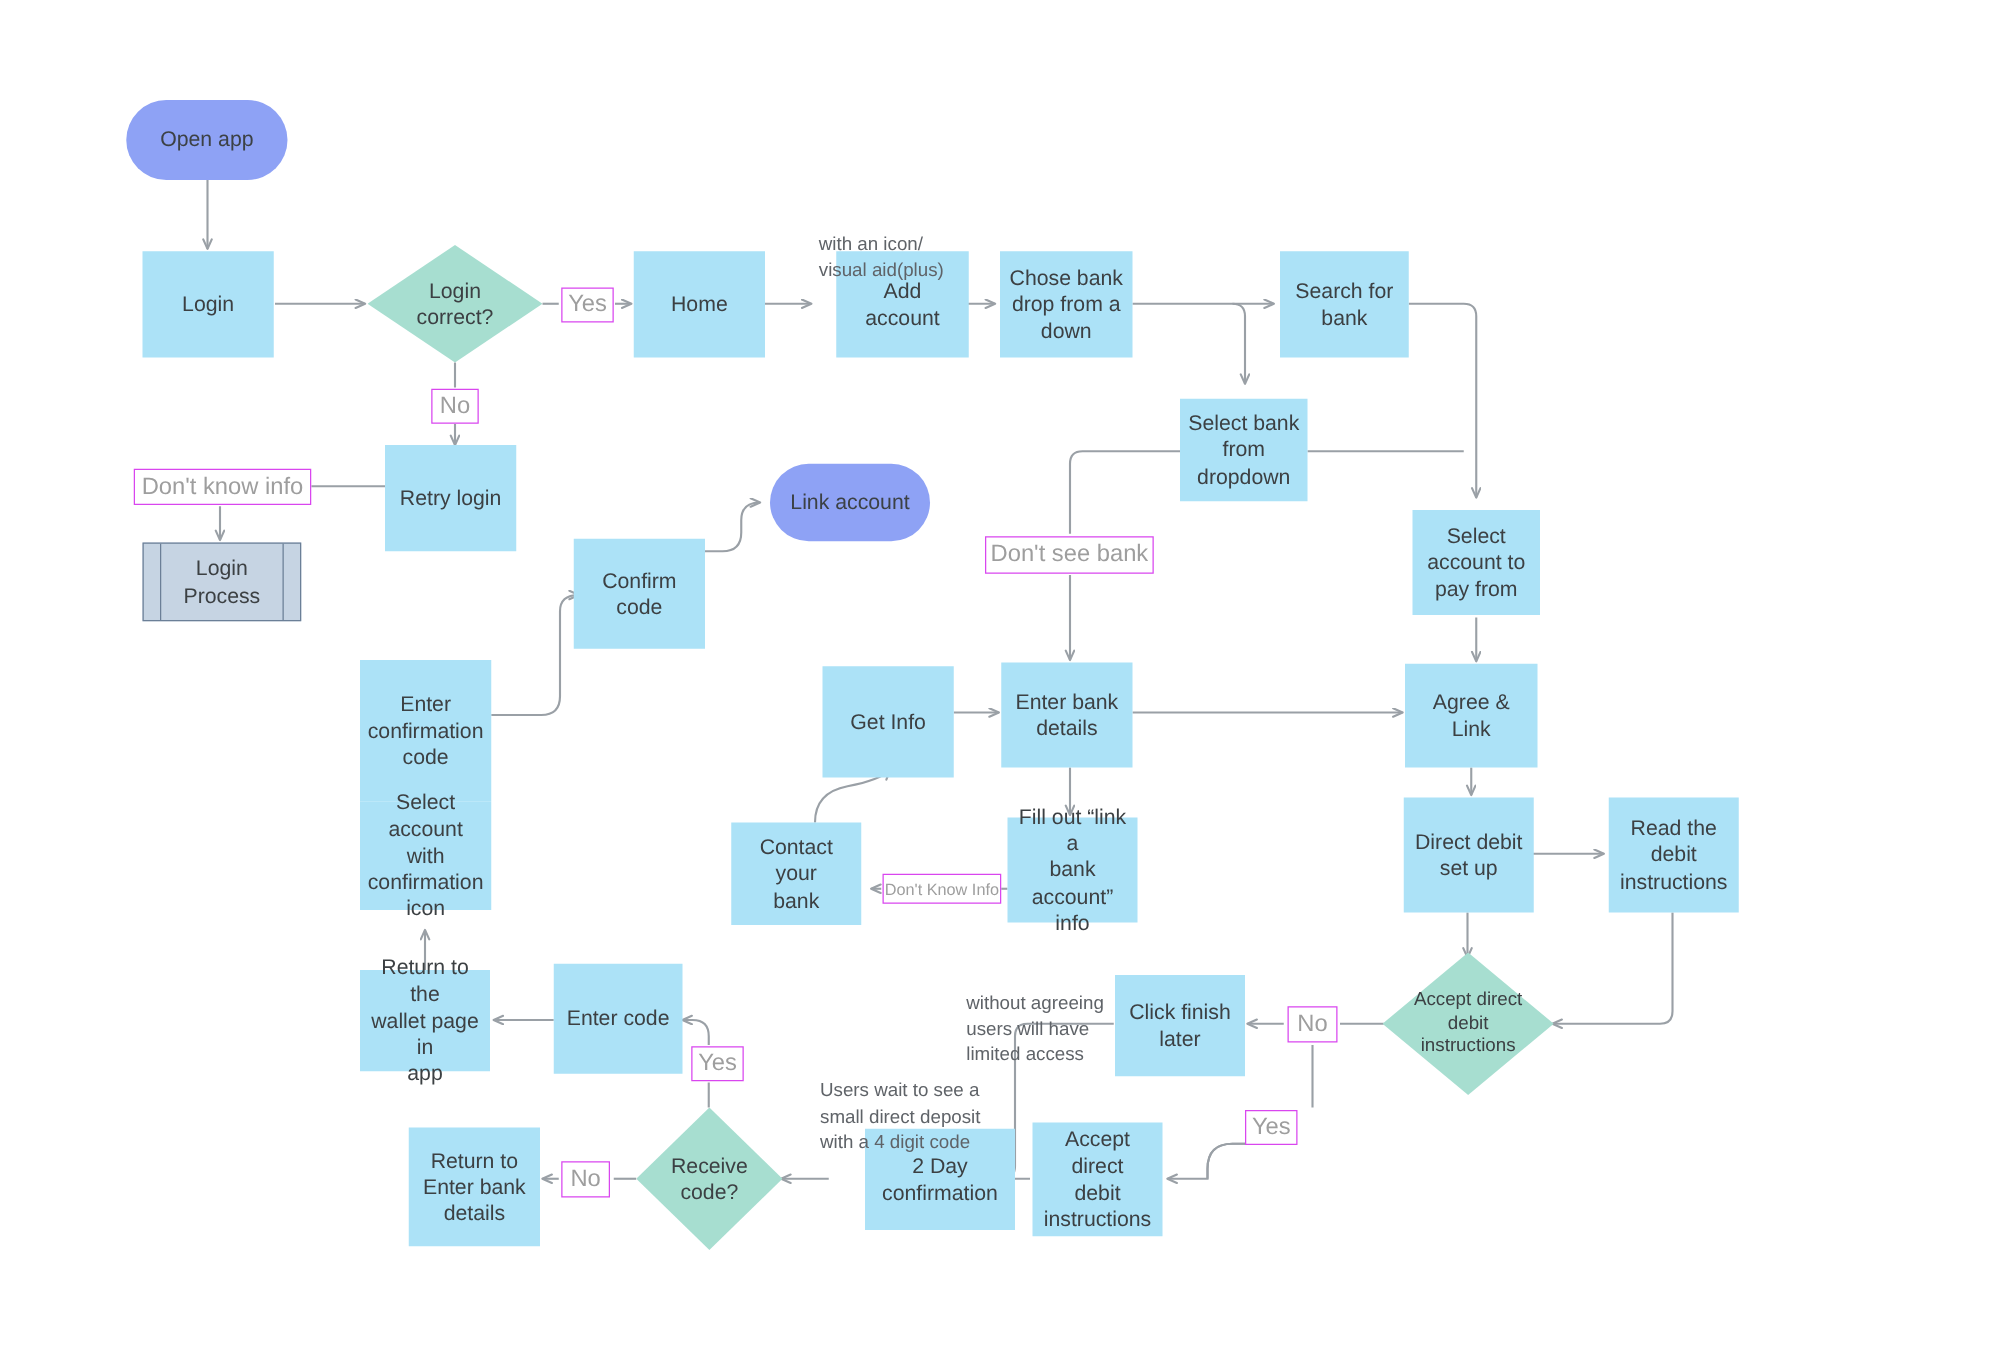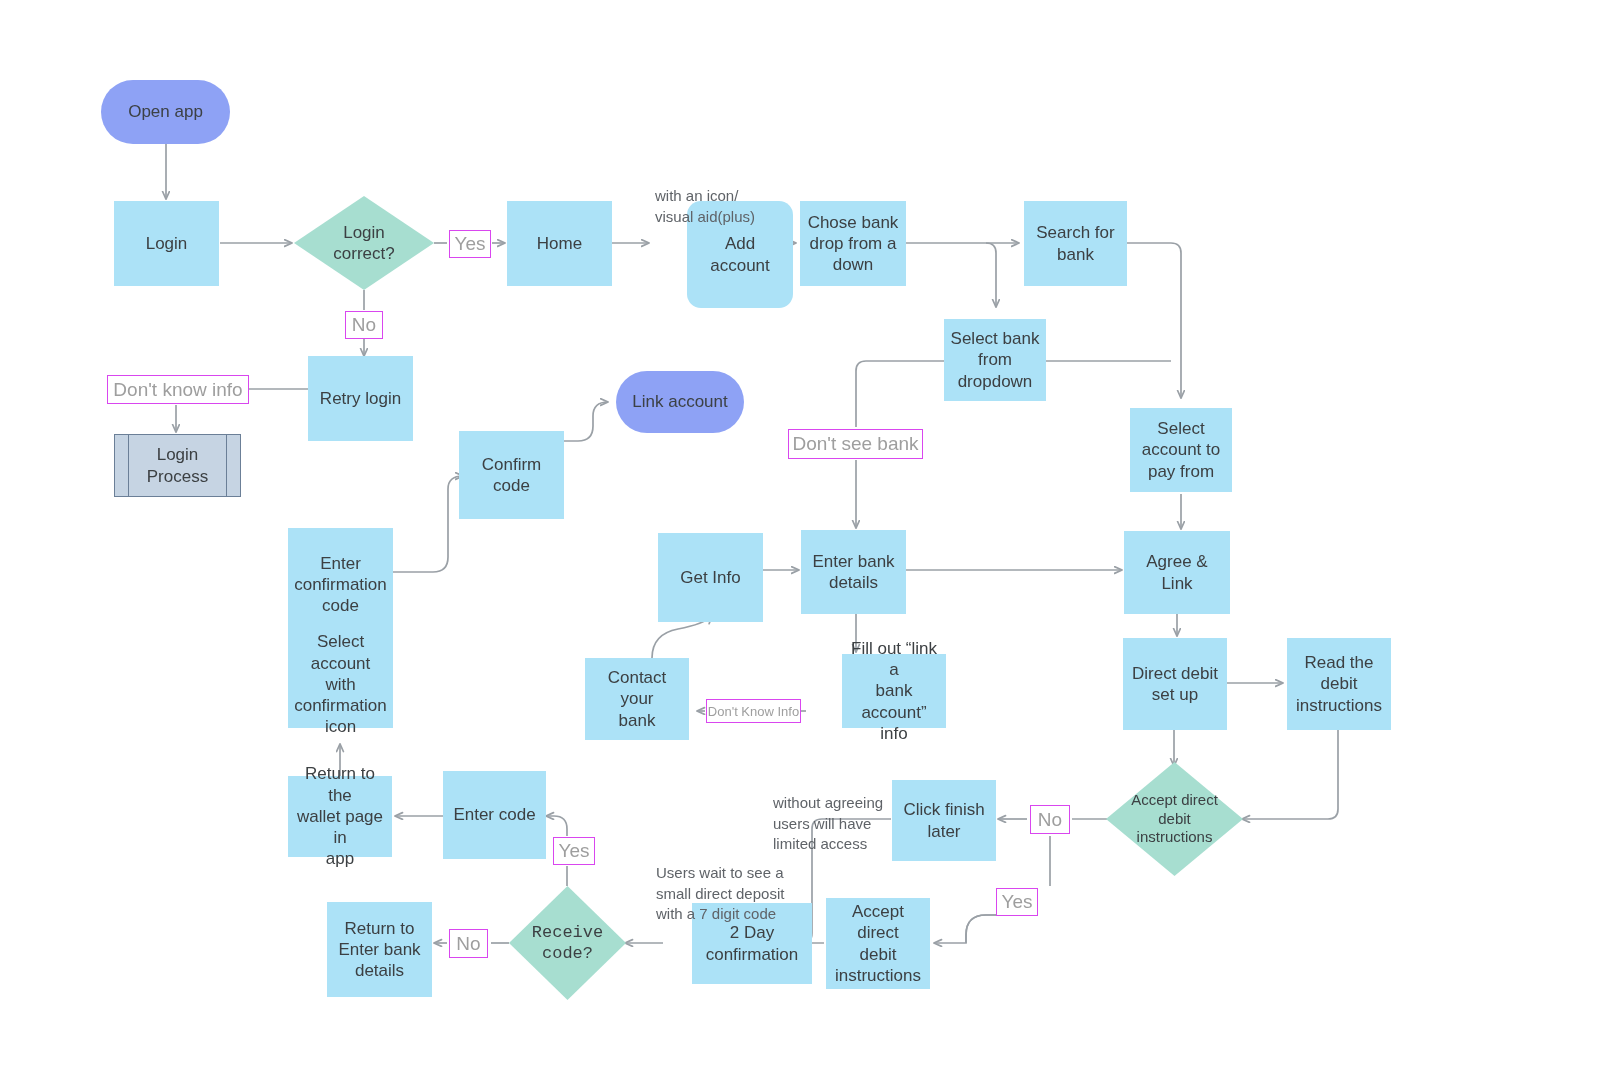--- a/index.html
+++ b/index.html
@@ -220,21 +220,21 @@
   <div class="decision" style="left:294px; top:152px; width:140px; height:94px;">
     <span class="dshape"></span>
     <span class="txt">Login
 correct?</span>
   </div>
 
   <div class="node process" style="left:507px; top:157px; width:105px; height:85px;">
     <span class="txt">Home</span>
   </div>
 
-  <div class="node process" style="left:687px; top:157px; width:106px; height:107px;border-radius:14px;">
+  <div class="node process" style="left:669px; top:157px; width:106px; height:85px;">
     <span class="txt">Add account</span>
   </div>
 
   <div class="node process" style="left:800px; top:157px; width:106px; height:85px;">
     <span class="txt">Chose bank
 drop from a
 down</span>
   </div>
 
   <div class="node process" style="left:1024px; top:157px; width:103px; height:85px;">
@@ -297,21 +297,21 @@
   <div class="node process" style="left:801px; top:486px; width:105px; height:84px;">
     <span class="txt">Enter bank
 details</span>
   </div>
 
   <div class="node process" style="left:585px; top:614px; width:104px; height:82px;">
     <span class="txt">Contact your
 bank</span>
   </div>
 
-  <div class="node process" style="left:842px; top:610px; width:104px; height:74px;">
+  <div class="node process" style="left:806px; top:610px; width:104px; height:84px;">
     <span class="txt">Fill out “link a
 bank account”
 info</span>
   </div>
 
   <div class="node process" style="left:1124px; top:487px; width:106px; height:83px;">
     <span class="txt">Agree &amp; Link</span>
   </div>
 
   <div class="node process" style="left:1123px; top:594px; width:104px; height:92px;">
@@ -341,21 +341,21 @@
     <span class="txt">Accept direct
 debit
 instructions</span>
   </div>
 
   <div class="node process" style="left:692px; top:859px; width:120px; height:81px;justify-content:center;">
     <span class="txt">2 Day
 confirmation</span>
   </div>
 
-  <div class="decision" style="left:509px; top:842px; width:117px; height:114px;font-family:Liberation Mono, monospace;">
+  <div class="decision" style="left:509px; top:842px; width:117px; height:114px;">
     <span class="dshape"></span>
     <span class="txt">Receive
 code?</span>
   </div>
 
   <div class="node process" style="left:327px; top:858px; width:105px; height:95px;">
     <span class="txt">Return to
 Enter bank
 details</span>
   </div>
@@ -407,16 +407,16 @@
 
   <div class="note" style="left:773px; top:729px; width:185px;">
     <span>without agreeing
 users will have
 limited access</span>
   </div>
 
   <div class="note" style="left:656px; top:799px; width:200px;">
     <span>Users wait to see a
 small direct deposit
-with a 7 digit code</span>
+with a 4 digit code</span>
   </div>
 
 </div>
 
 </body></html>

